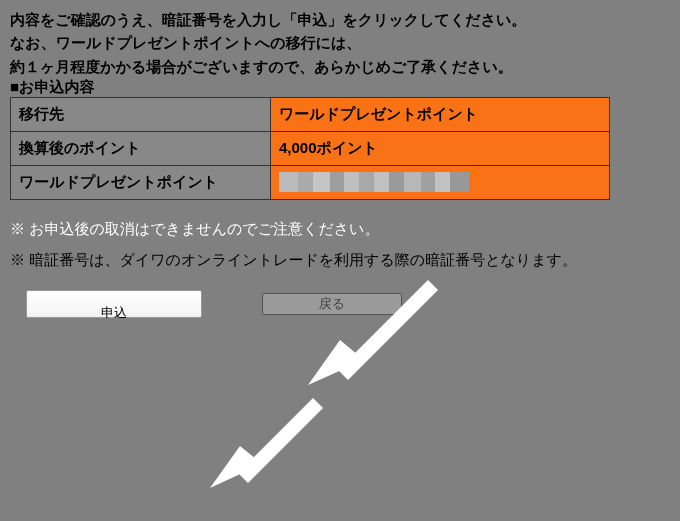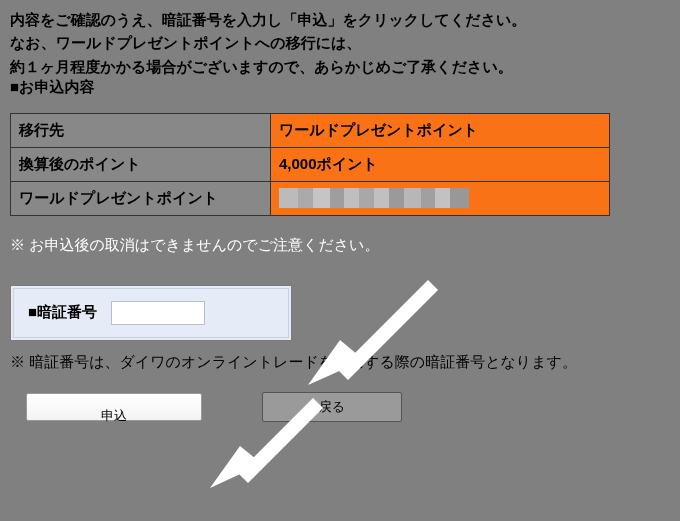--- a/index.html
+++ b/index.html
@@ -19,21 +19,21 @@
     }
     .content {
       padding: 8px 10px;
     }
     .intro-text {
       line-height: 1.55;
       font-weight: 600;
     }
     .section-title {
       font-weight: 700;
-      margin-bottom: 16px;
+      margin-bottom: 0;
     }
     table.details {
       border-collapse: collapse;
       width: 600px;
     }
     table.details td {
       border: 1px solid #333;
       padding: 6px 8px;
       font-size: 15px;
       height: 34px;
@@ -105,27 +105,27 @@
       height: 16px;
       background: linear-gradient(#ffffff, #f3f3f3);
       border: 1px solid #999;
       border-radius: 2px;
       font-size: 13px;
       cursor: pointer;
       padding: 13px;
     }
     .btn-secondary {
       width: 140px;
-      height: 30px;
+      height: 22px;
       background: #9a9a9a;
       border: 1px solid #555;
       border-radius: 2px;
       font-size: 13px;
       cursor: pointer;
-      color: #000000;
+      color: #404040;
       padding: 0;
     }
     
     .arrow {
       position: absolute;
       pointer-events: none;
     }
     .arrow svg {
       display: block;
     }
@@ -156,26 +156,20 @@
       <td class="label">ワールドプレゼントポイント</td>
       <td class="value">
         <span class="pixelated-mask"></span>
       </td>
     </tr>
   </tbody>
     </table>
 
   <div class="warning">※ お申込後の取消はできませんのでご注意ください。</div>
 
-  <div class="pin-box">
-    <div class="pin-inner">
-      <span class="pin-label">■暗証番号</span>
-      <input type="password" class="pin-input" value="" style="">
-    </div>
-  </div>
 
   <div class="pin-note">※ 暗証番号は、ダイワのオンライントレードを利用する際の暗証番号となります。</div>
 
   <div class="button-row">
     <button class="btn-primary">申込</button>
     <button class="btn-secondary">戻る</button>
   </div>
 </div>
 
 <div class="arrow" style="left:278px; top:280px;">

